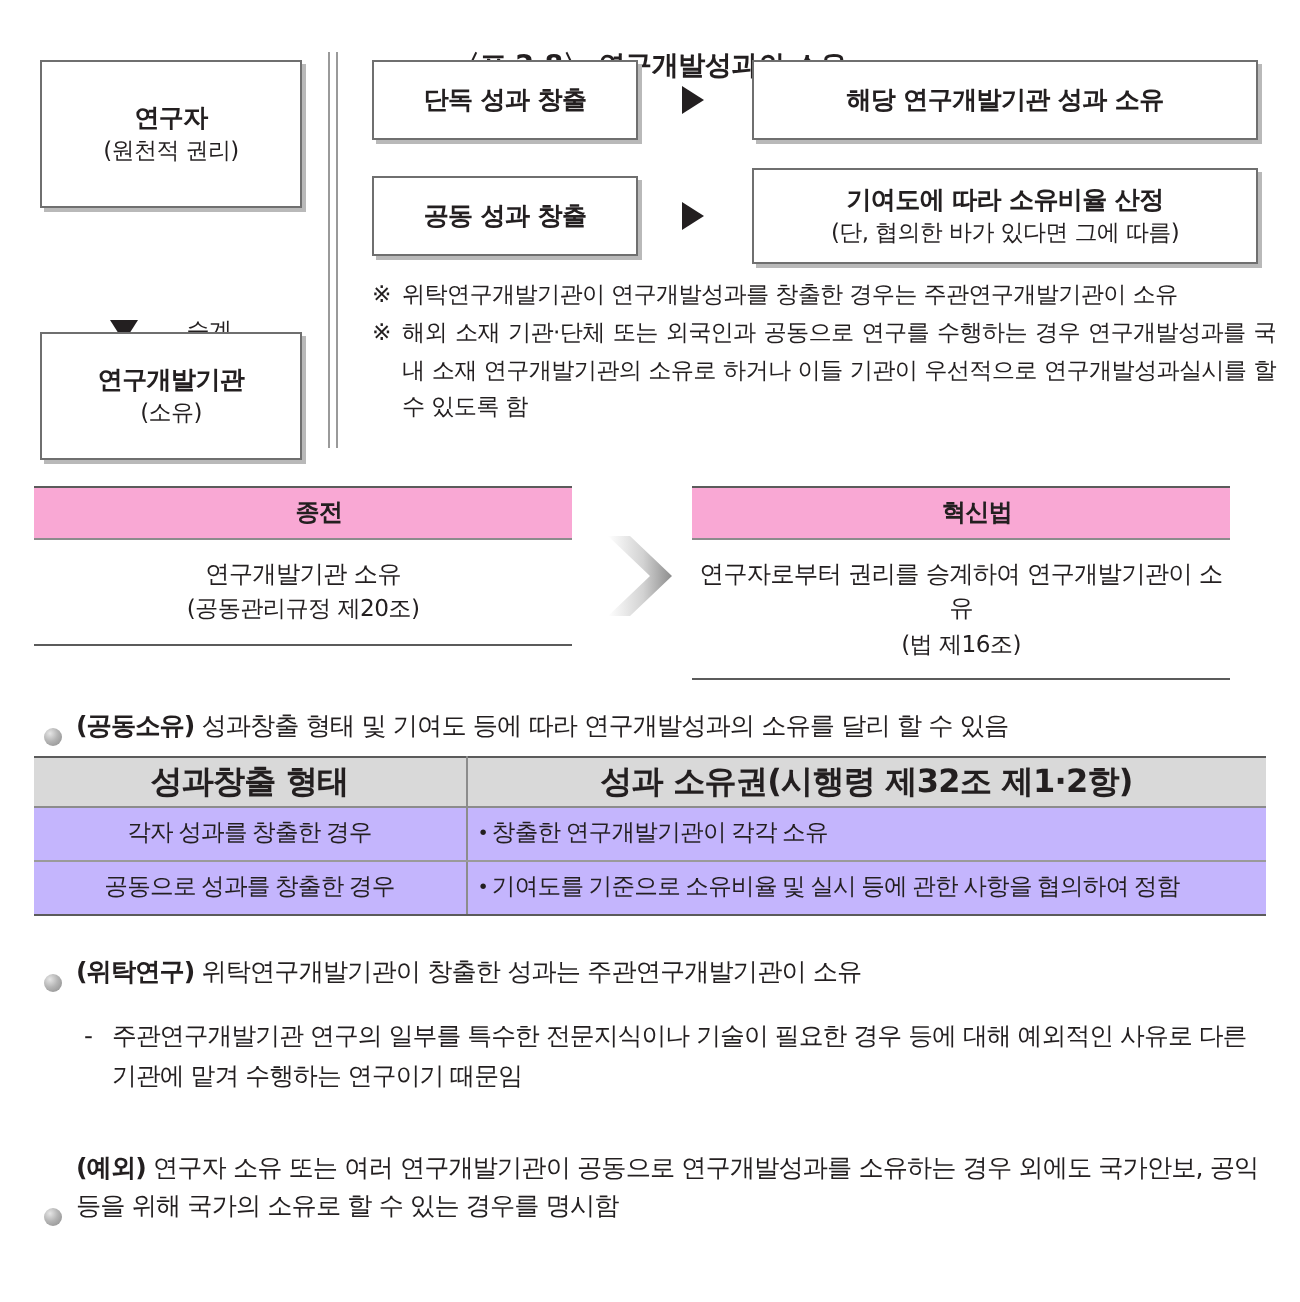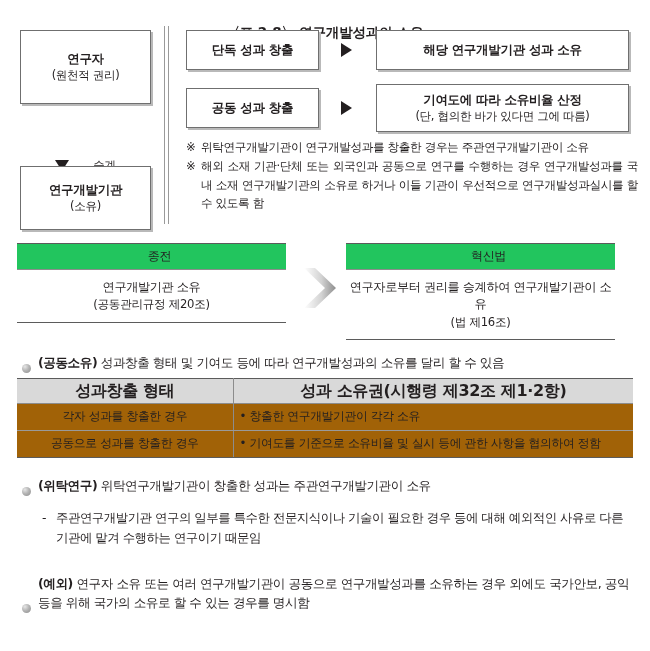--- a/index.html
+++ b/index.html
@@ -161,24 +161,24 @@
     position: absolute;
     top: 0;
     width: 269px;
   }
   #panel-old { left: 17px; }
   #panel-new { left: 346px; }
 
   .panel-head {
     border-top: 1.6px solid #5b5b5b;
     border-bottom: 1px solid #8c8c8c;
-    background: #22c55e;
+    background: #f9a8d4;
     text-align: center;
     font-size: 12px;
-    font-weight: normal;
+    font-weight: bold;
     letter-spacing: -0.3px;
     padding: 4px 0 4px 16px;
   }
   .panel-body {
     border-bottom: 1.6px solid #5b5b5b;
     background: #ffffff;
     text-align: center;
     padding: 9px 0 9px 0;
     line-height: 1.42;
   }
@@ -265,21 +265,22 @@
     border-bottom: 1px solid #8c8c8c;
     font-weight: bold;
     font-size: 16px;
     text-align: center;
     height: 24px;
   }
   .data-table thead th.c0 { border-right: 1px solid #8c8c8c; }
   .data-table tbody td {
     height: 26px;
     border-bottom: 1px solid #9a9a9a;
-    background: #a16207;
+    background: #c4b5fd;
+    font-family: Liberation Serif, serif;
   }
   .data-table tbody tr:last-child td {
     border-bottom: 1.6px solid #5b5b5b;
     margin-top: 31px;
   }
   .data-table tbody td.c0 {
     text-align: center;
     border-right: 1px solid #8c8c8c;
   }
   .data-table tbody td.c1 {

